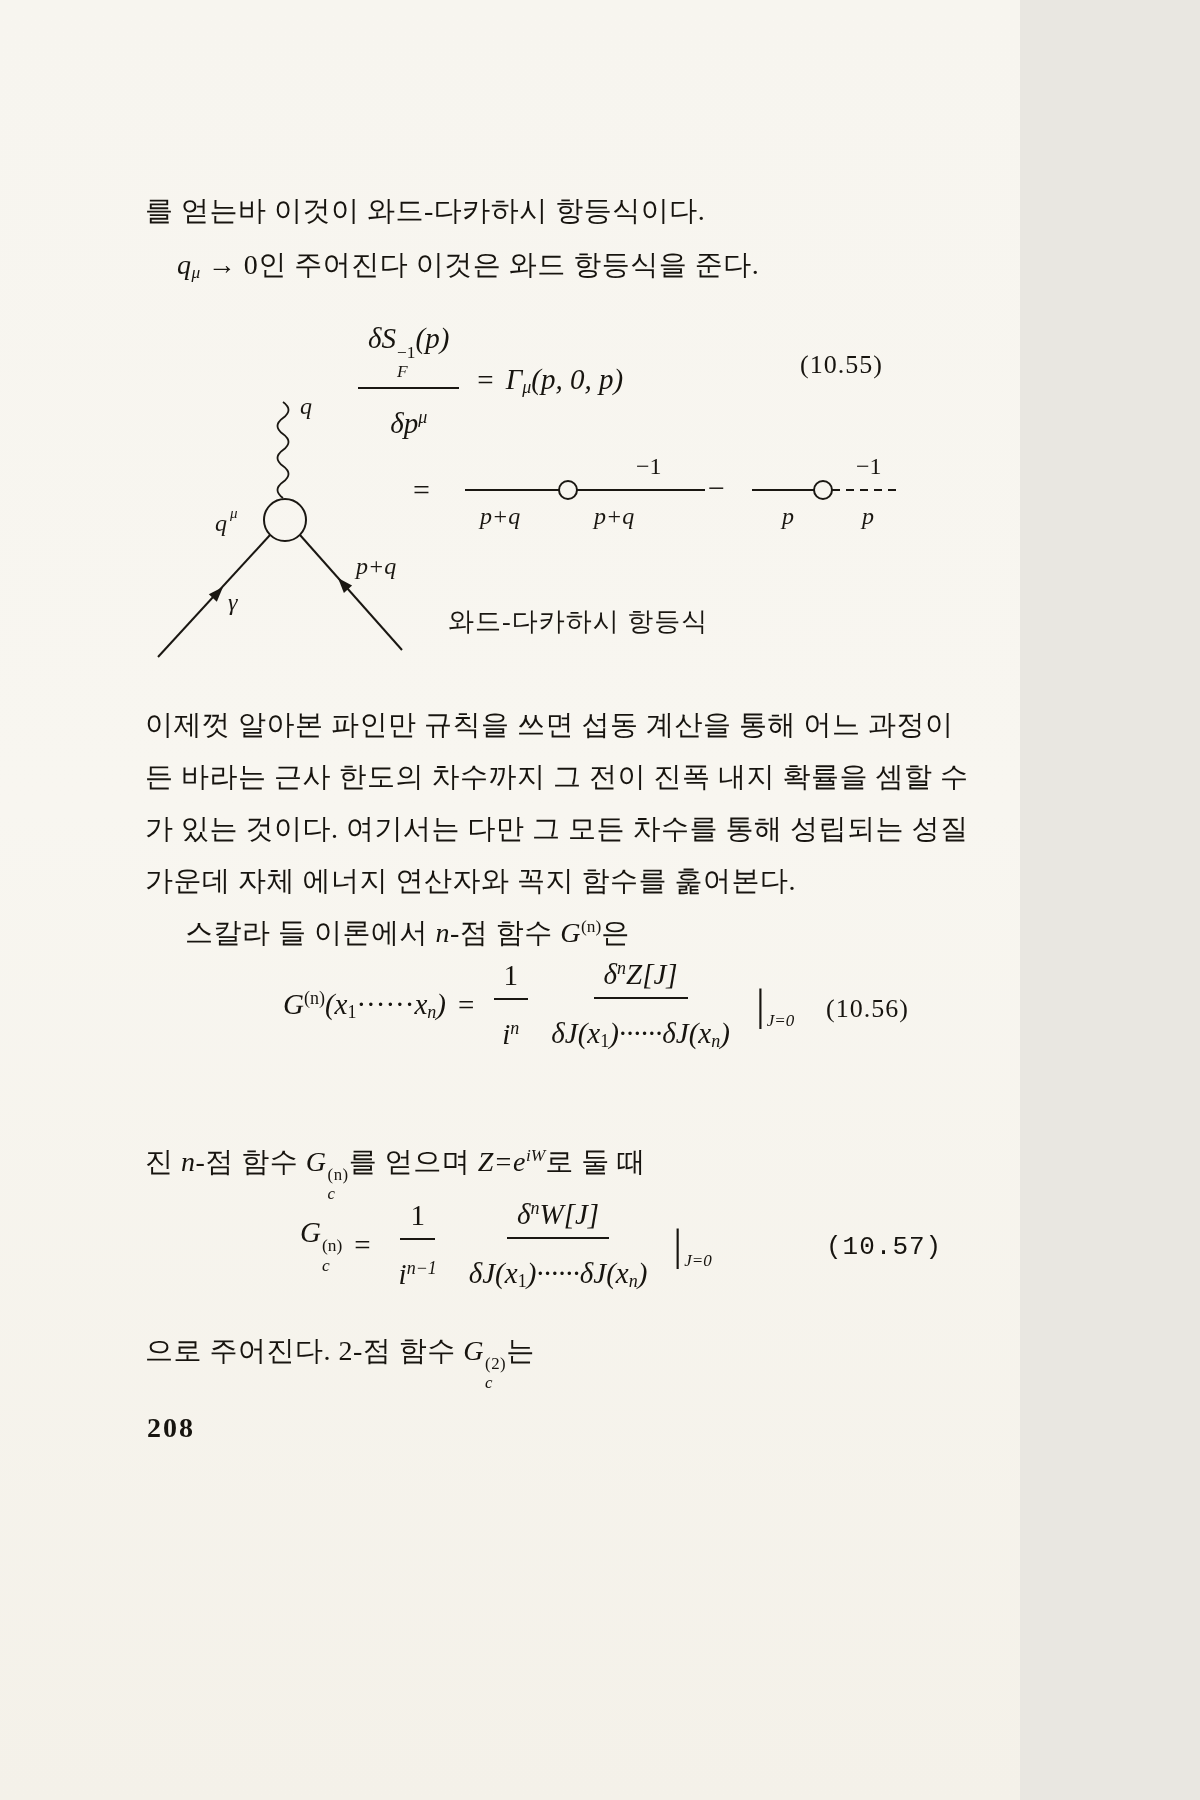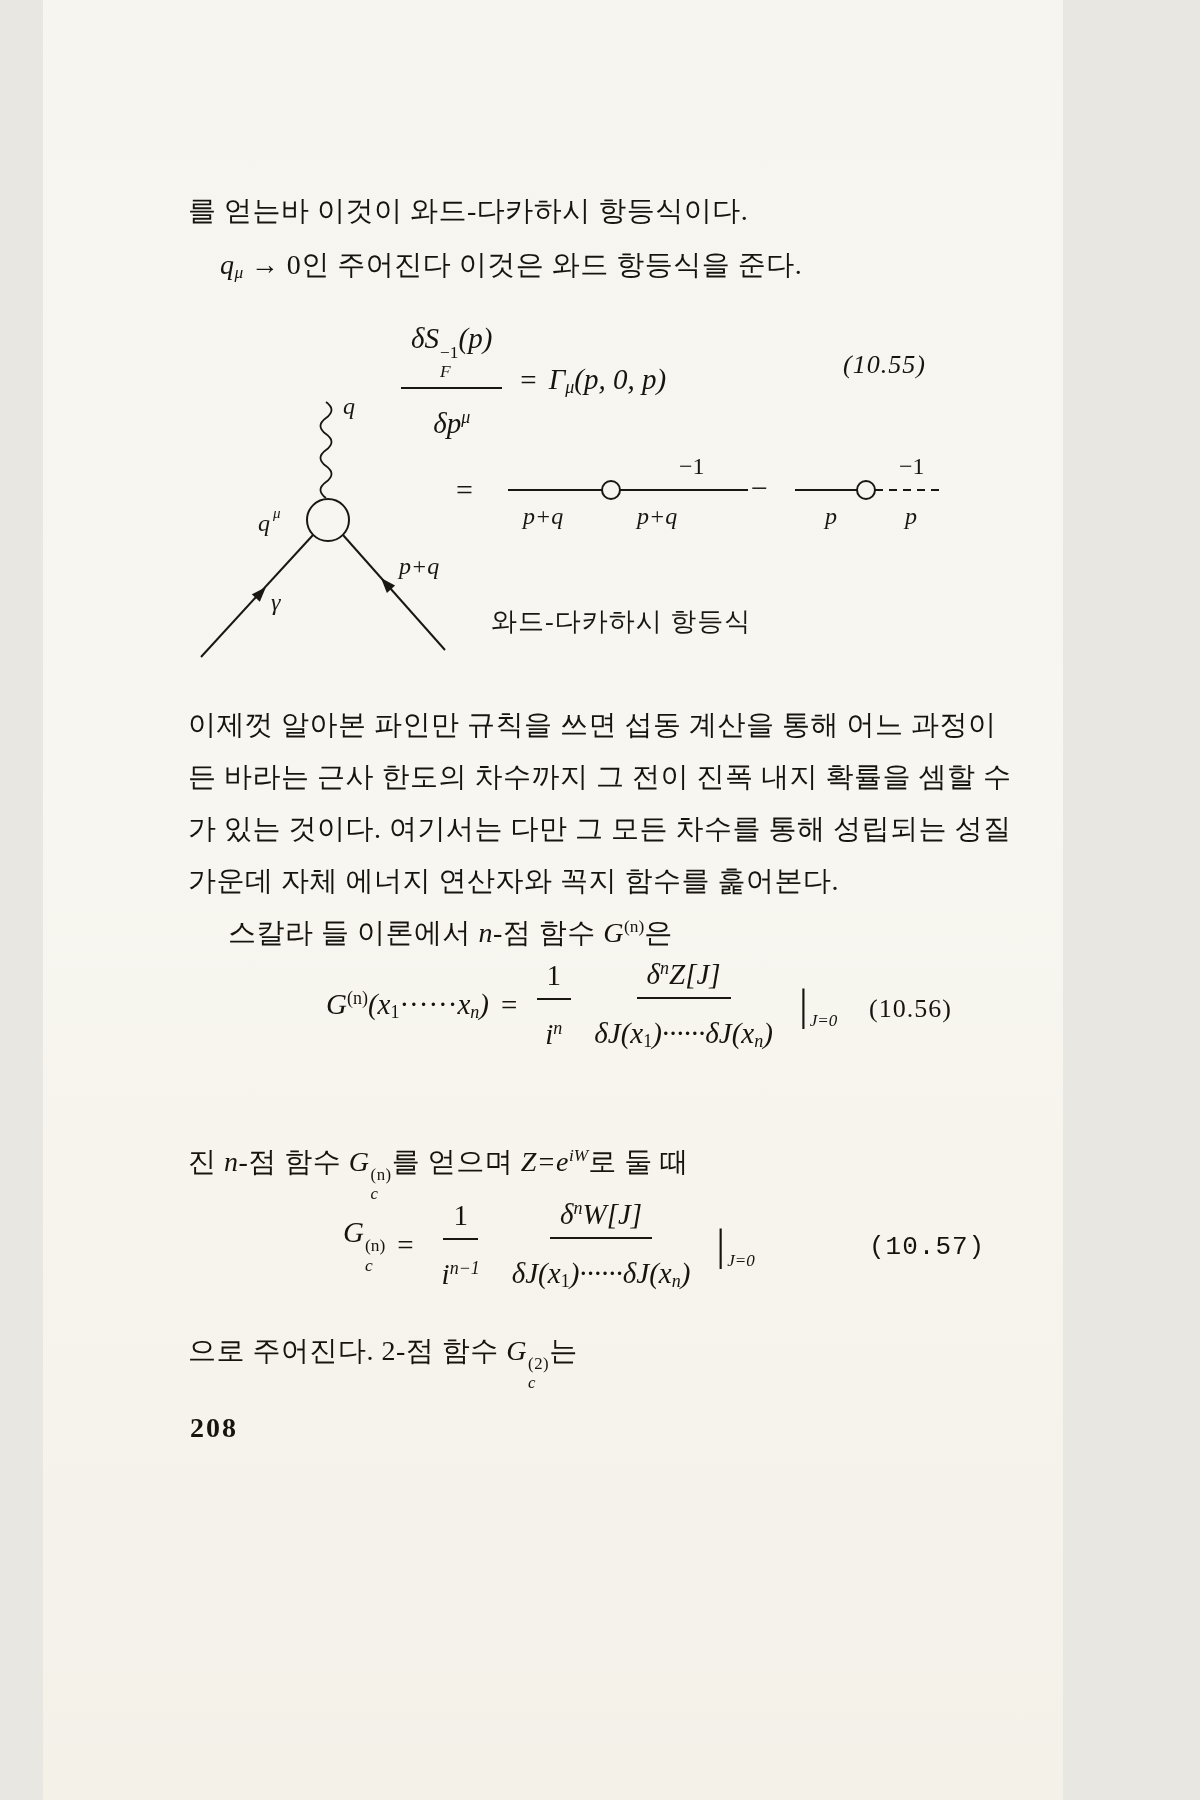--- a/index.html
+++ b/index.html
@@ -1,17 +1,17 @@
 <!DOCTYPE html>
 <html><head>
 <meta charset="utf-8">
 <style>
   html,body{margin:0;padding:0;}
   body{width:1200px;height:1800px;background:#e9e7e1;font-family:"Liberation Serif","DejaVu Serif",serif;}
-  .page{position:relative;width:1020px;height:1800px;background:linear-gradient(180deg,#f7f5ef 0%,#f8f6f0 45%,#f4f1e9 100%);color:#17140f;overflow:hidden;margin-left:43px;}
+  .page{position:relative;width:1020px;height:1800px;background:linear-gradient(180deg,#f7f5ef 0%,#f8f6f0 45%,#f4f1e9 100%);color:#17140f;overflow:hidden;}
   .abs{position:absolute;}
   .ko{font-size:28px;letter-spacing:0.5px;white-space:nowrap;}
   .it{font-style:italic;}
   .sup{font-size:0.62em;vertical-align:0.55em;letter-spacing:0;}
   .sub{font-size:0.62em;vertical-align:-0.25em;letter-spacing:0;}
   .supsub{display:inline-flex;flex-direction:column;align-items:flex-start;font-size:0.6em;line-height:1.1;vertical-align:-0.55em;margin-left:1px;}
   .supsub span{display:block;}
   .eq{display:flex;align-items:center;font-size:29px;white-space:nowrap;}
   .frac{display:inline-flex;flex-direction:column;align-items:center;margin:0 6px;gap:12px;}
   .frac .num{display:block;padding:0 10px 6px;border-bottom:2px solid #1a1712;text-align:center;}
@@ -41,21 +41,21 @@
     <span class="frac">
       <span class="num"><span class="it">δS</span><span class="supsub">
             <span>−1</span>
             <span class="it">F</span>
           </span><span class="it">(p)</span></span>
       <span class="den"><span class="it">δp</span><span class="it sup">μ</span></span>
     </span>
     <span class="eqsign">=</span>
     <span><span class="it">Γ</span><span class="it sub">μ</span><span class="it">(p, 0, p)</span></span>
   </div>
-  <div class="abs tag" style="left:800px;top:350px;font-style:italic;">(10.55)</div>
+  <div class="abs tag" style="left:800px;top:350px;">(10.55)</div>
 
   <svg class="abs" style="left:130px;top:388px;" width="860" height="285" viewBox="0 0 860 285">
     <g stroke="#1a1712" fill="none" stroke-width="2">
       <path d="M153,14 q11,8 0,16 q-11,8 0,16 q11,8 0,16 q-11,8 0,16 q11,8 0,16 q-11,8 0,16" stroke-width="1.8"></path>
       <circle cx="155" cy="132" r="21"></circle>
       <line x1="140" y1="147" x2="28" y2="269"></line>
       <line x1="170" y1="147" x2="272" y2="262"></line>
       <line x1="335" y1="102" x2="575" y2="102"></line>
       <circle cx="438" cy="102" r="9" fill="#f7f5ef"></circle>
       <line x1="622" y1="102" x2="684" y2="102"></line>

